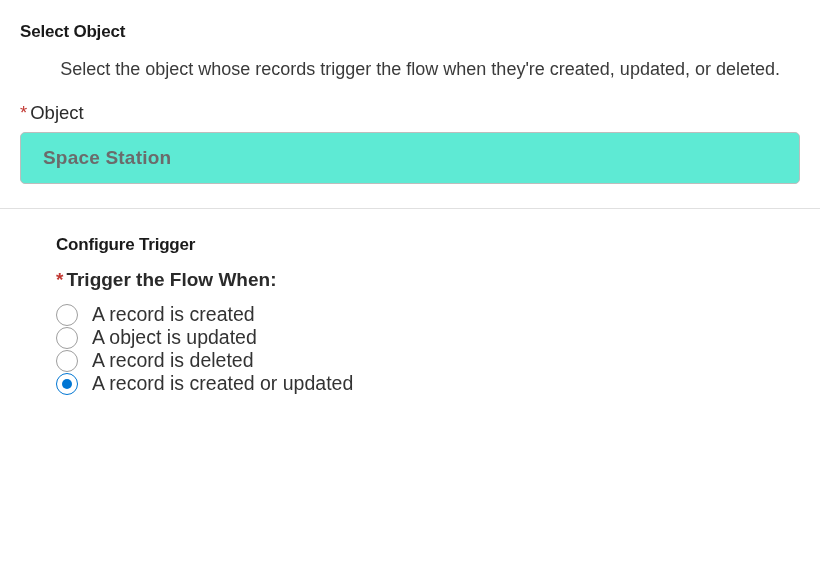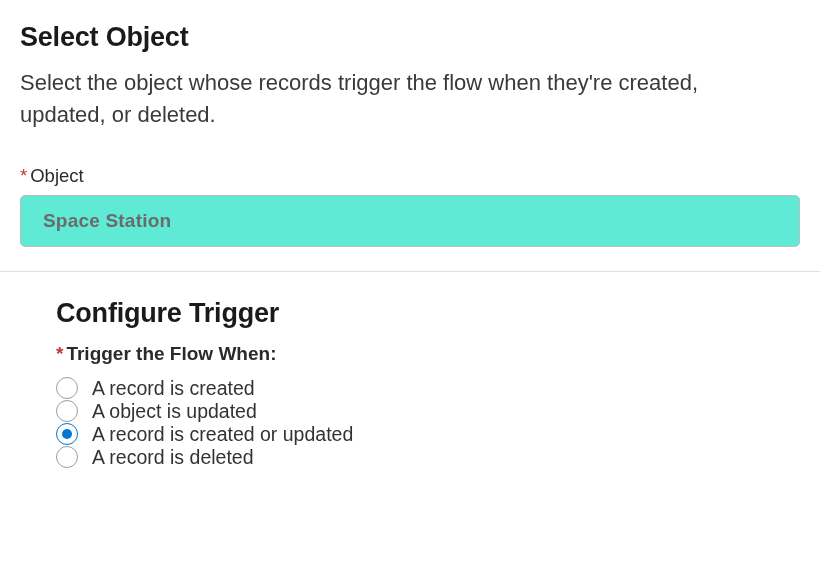--- a/index.html
+++ b/index.html
@@ -11,32 +11,33 @@
       padding: 18px 18px 0 18px;
     }
     .section {
       padding: 4px 2px 24px 2px;
     }
     .divider {
       border-top: 1px solid #e0e0e0;
       margin: 0 -18px 0 -18px;
     }
     h1.heading {
-      font-size: 27px;
+      font-size: 17px;
       font-weight: 600;
       color: #1a1a1a;
       letter-spacing: -0.2px;
       margin-bottom: 14px;
     }
     p.description {
-      font-size: 22px;
+      font-size: 18px;
       line-height: 1.45;
       color: #3a3a3a;
-      margin-bottom: 34px;
+      margin-bottom: 20px;
       max-width: 760px;
+      text-align: right;
     }
     .field-label {
       font-size: 18.5px;
       color: #2b2b2b;
       margin-bottom: 8px;
     }
     .required-asterisk {
       color: #c23934;
       margin-right: 3px;
     }
@@ -130,27 +131,27 @@
     </label>
 
     <label class="radio-row">
       <span class="radio-circle">
         
       </span>
       <span class="radio-label">A object is updated</span>
     </label>
 
     <label class="radio-row">
+      <span class="radio-circle">
+        
+      </span>
+      <span class="radio-label">A record is deleted</span>
+    </label>
+
+    <label class="radio-row">
       <span class="radio-circle checked">
         <span class="radio-dot"></span>
       </span>
       <span class="radio-label">A record is created or updated</span>
     </label>
 
-    <label class="radio-row">
-      <span class="radio-circle">
-        
-      </span>
-      <span class="radio-label">A record is deleted</span>
-    </label>
-
   </div>
 </div>
 
 </body></html>

